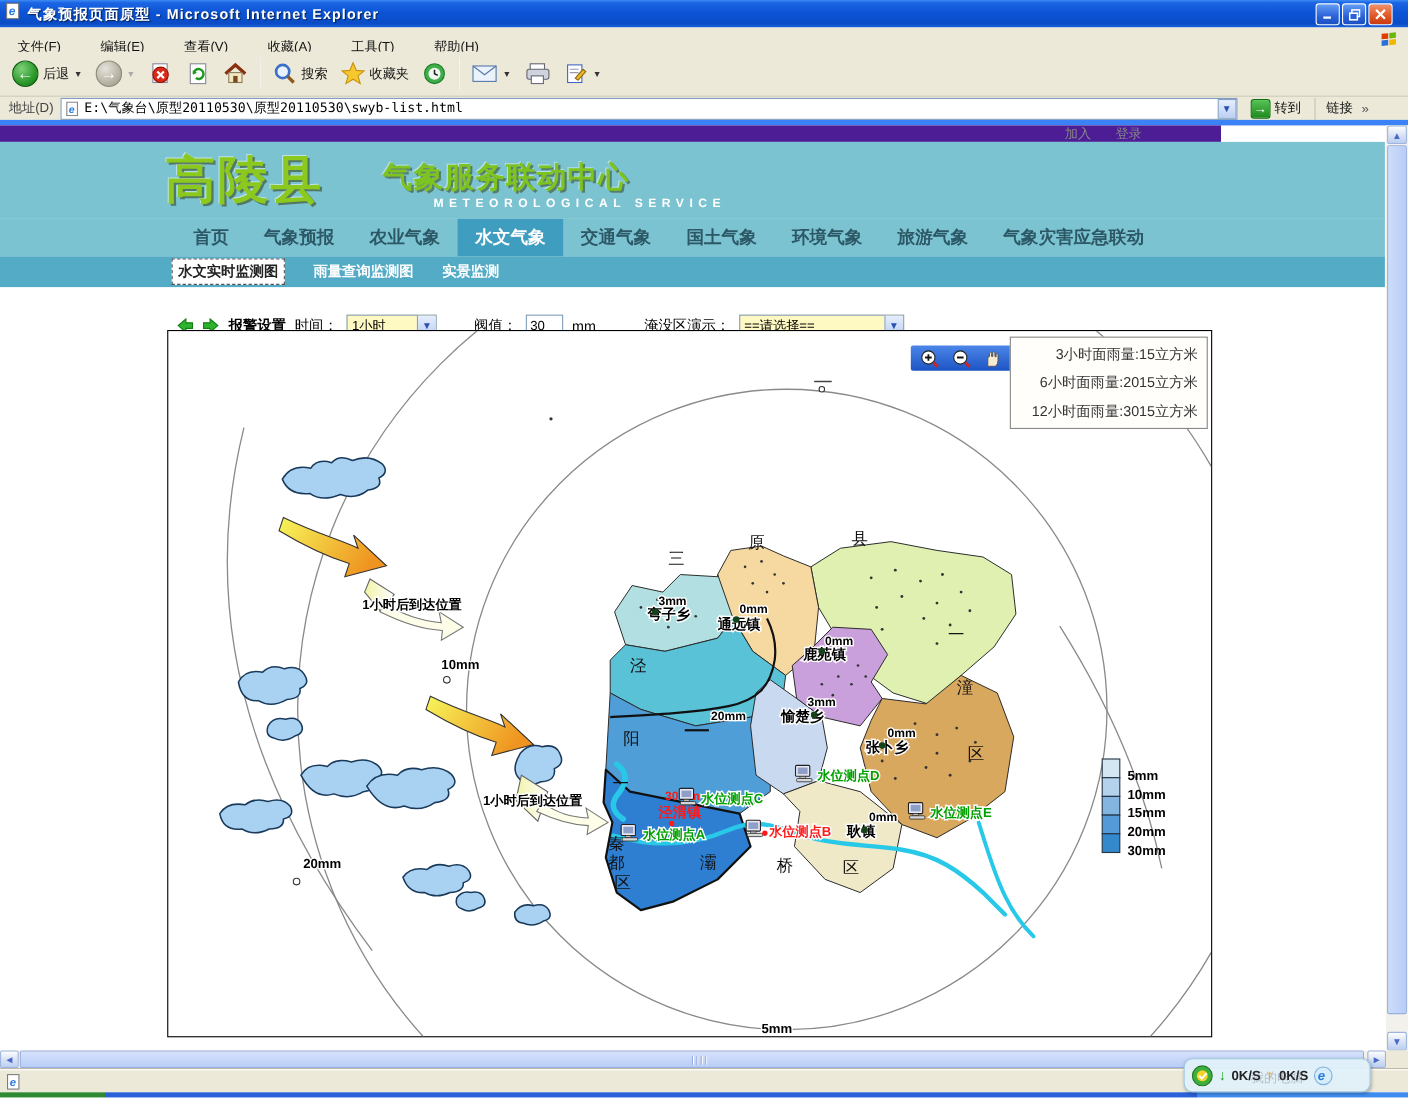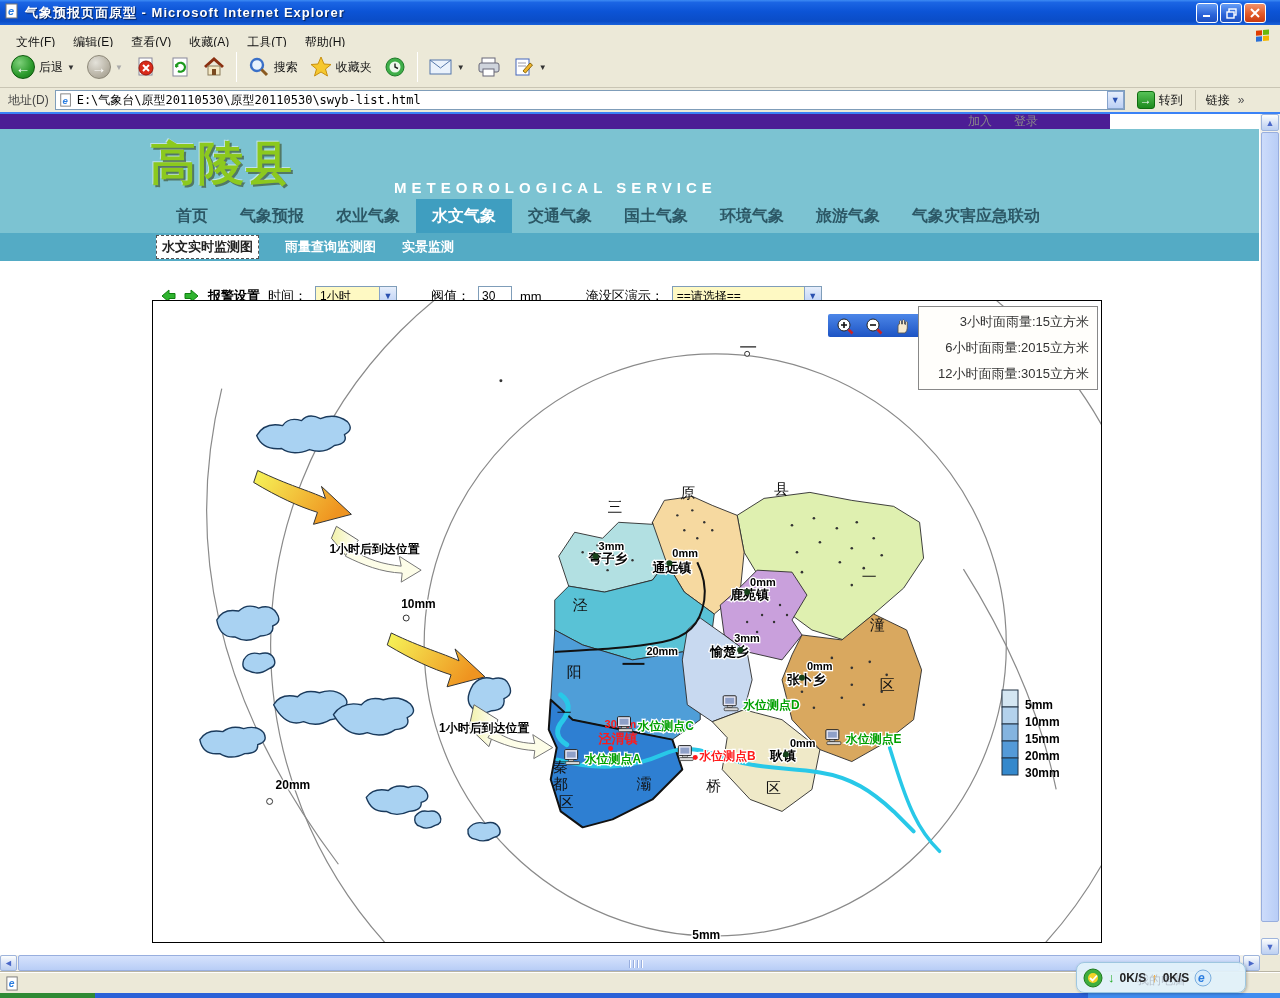--- a/index.html
+++ b/index.html
@@ -18,57 +18,57 @@
     display:flex;align-items:center;padding:0 4px;}
   .title-text{color:#fff;font-weight:bold;font-size:13px;margin-left:5px;text-shadow:1px 1px 1px rgba(0,0,0,.6);letter-spacing:1px;}
   .winbtns{position:absolute;right:14px;top:3px;display:flex;gap:2px;}
   .wb{width:22px;height:20px;border:1px solid #fff;border-radius:3px;color:#fff;font-size:11px;font-weight:bold;
     display:flex;align-items:center;justify-content:center;background:linear-gradient(180deg,#659df6,#2a63d8 60%,#1d4fc0);}
   .wb.close{background:linear-gradient(180deg,#f2926c,#e25a28 55%,#c93a10);}
   .wb svg{display:block}
 
   
   .menubar{left:0;top:25px;width:1280px;height:35px;background:var(--face);border-bottom:1px solid #d8d4c4;
-    display:flex;align-items:center;gap:2px;padding-left:8px;font-size:12px;color:#111;}
+    display:flex;align-items:center;gap:20px;padding-left:8px;font-size:12px;color:#111;}
   .menu-item{padding:2px 8px;cursor:default;}
   .winflag{position:absolute;right:8px;top:2px;}
 
   
   .toolbar{left:0;top:47px;width:1280px;height:41px;background:var(--face);border-bottom:1px solid #c9c5b4;
     display:flex;align-items:center;gap:2px;padding-left:6px;}
   .tbtn{display:flex;align-items:center;gap:4px;padding:2px 5px;font-size:12px;color:#111;border-radius:3px;}
   .tbsep{width:1px;height:30px;background:#c5c1b0;border-right:1px solid #fff;margin:0 4px;}
   .circ{width:24px;height:24px;border-radius:50%;display:flex;align-items:center;justify-content:center;
     color:#fff;font-weight:bold;font-size:15px;}
   .circ.green{background:radial-gradient(circle at 35% 30%,#7ed07a,#2c9a2c 60%,#176e17);border:1px solid #0d5a0d;}
   .circ.gray{background:radial-gradient(circle at 35% 30%,#e4e2da,#b9b4a6 60%,#9a9586);border:1px solid #8d8878;color:#fdfdfb;}
   .ddv{font-size:8px;color:#333;}
   .ico{display:block}
 
   
-  .addressbar{left:0;top:88px;width:1280px;height:26px;background:var(--face);border-bottom:2px solid #3b82f6;
+  .addressbar{left:0;top:88px;width:1280px;height:26px;background:var(--face);border-bottom:5px solid #3b82f6;
     display:flex;align-items:center;padding-left:8px;font-size:12px;color:#444;gap:6px;}
   .addr-field{width:1070px;height:20px;background:#fff;border:1px solid #7f9db9;display:flex;align-items:center;padding-left:3px;gap:4px;}
   .addr-text{font-family:"DejaVu Sans Mono",monospace;font-size:12px;color:#000;flex:1;}
   .addr-dd{width:17px;height:18px;background:linear-gradient(180deg,#e6eefb,#bcd0f5);border:1px solid #86a3cc;color:#2a50b0;
     font-size:9px;display:flex;align-items:center;justify-content:center;}
   .go-btn{display:flex;align-items:center;gap:4px;font-size:12px;color:#111;padding:1px 6px;}
   .go-ico{width:18px;height:18px;border-radius:3px;background:linear-gradient(180deg,#57c257,#1d8a1d);border:1px solid #0f6c0f;
     color:#fff;font-weight:bold;display:flex;align-items:center;justify-content:center;font-size:12px;}
   .links{display:flex;align-items:center;gap:8px;color:#111;border-left:1px solid #c5c1b0;padding-left:10px;height:20px;}
 
   
   .loginrow{left:0;top:114px;width:1110px;height:15px;background:#4c1d95;font-size:12px;color:var(--link-gray);
     display:flex;justify-content:flex-end;gap:22px;padding-right:72px;align-items:center;}
   .band-header{left:0;top:129px;width:1259px;height:70px;background:var(--teal);overflow:hidden;}
   .logo-county{position:absolute;left:150px;top:4px;font-size:46px;font-weight:bold;color:var(--logo-green);
     text-shadow:2px 2px 0 rgba(55,70,30,.6),-1px -1px 0 rgba(255,255,255,.5);letter-spacing:2px;}
   .logo-title{position:absolute;left:348px;top:14px;font-size:27px;font-weight:bold;color:#7cc41f;
     text-shadow:2px 2px 0 rgba(55,70,30,.55),-1px -1px 0 rgba(255,255,255,.45);letter-spacing:1px;}
-  .logo-sub{position:absolute;left:352px;top:50px;font-size:15px;font-weight:bold;color:#fff;letter-spacing:5px;padding-left:42px;}
+  .logo-sub{position:absolute;left:352px;top:50px;font-size:11px;font-weight:bold;color:#fff;letter-spacing:5px;padding-left:42px;}
 
   .band-nav{left:0;top:199px;width:1259px;height:34px;background:var(--teal);display:flex;align-items:stretch;padding-left:160px;}
   .nav-tab{display:flex;align-items:center;padding:0 16px;font-size:16px;font-weight:bold;color:var(--nav-text);cursor:pointer;}
   .nav-tab.active{background:var(--tab-active);color:#fff;}
 
   .band-subnav{left:0;top:233px;width:1259px;height:28px;background:var(--teal-sub);display:flex;align-items:center;gap:26px;padding-left:156px;}
   .sub-item{font-size:13px;font-weight:bold;color:#fff;cursor:pointer;}
   .sub-item.active{background:#fff;color:#222;border:1px dashed #555;padding:2px 5px;}
 
   
@@ -272,20 +272,21 @@
     </div>
   </div>
 
   <div class="abs loginrow">
     <span>加入</span>
     <span>登录</span>
   </div>
 
   <div class="abs band-header">
     <span class="logo-county">高陵县</span>
+    <span class="logo-title">气象服务联动中心</span>
     <span class="logo-sub">METEOROLOGICAL SERVICE</span>
   </div>
 
   <div class="abs band-nav">
     <span class="nav-tab">首页</span>
     <span class="nav-tab">气象预报</span>
     <span class="nav-tab">农业气象</span>
     <span class="nav-tab active">水文气象</span>
     <span class="nav-tab">交通气象</span>
     <span class="nav-tab">国土气象</span>

